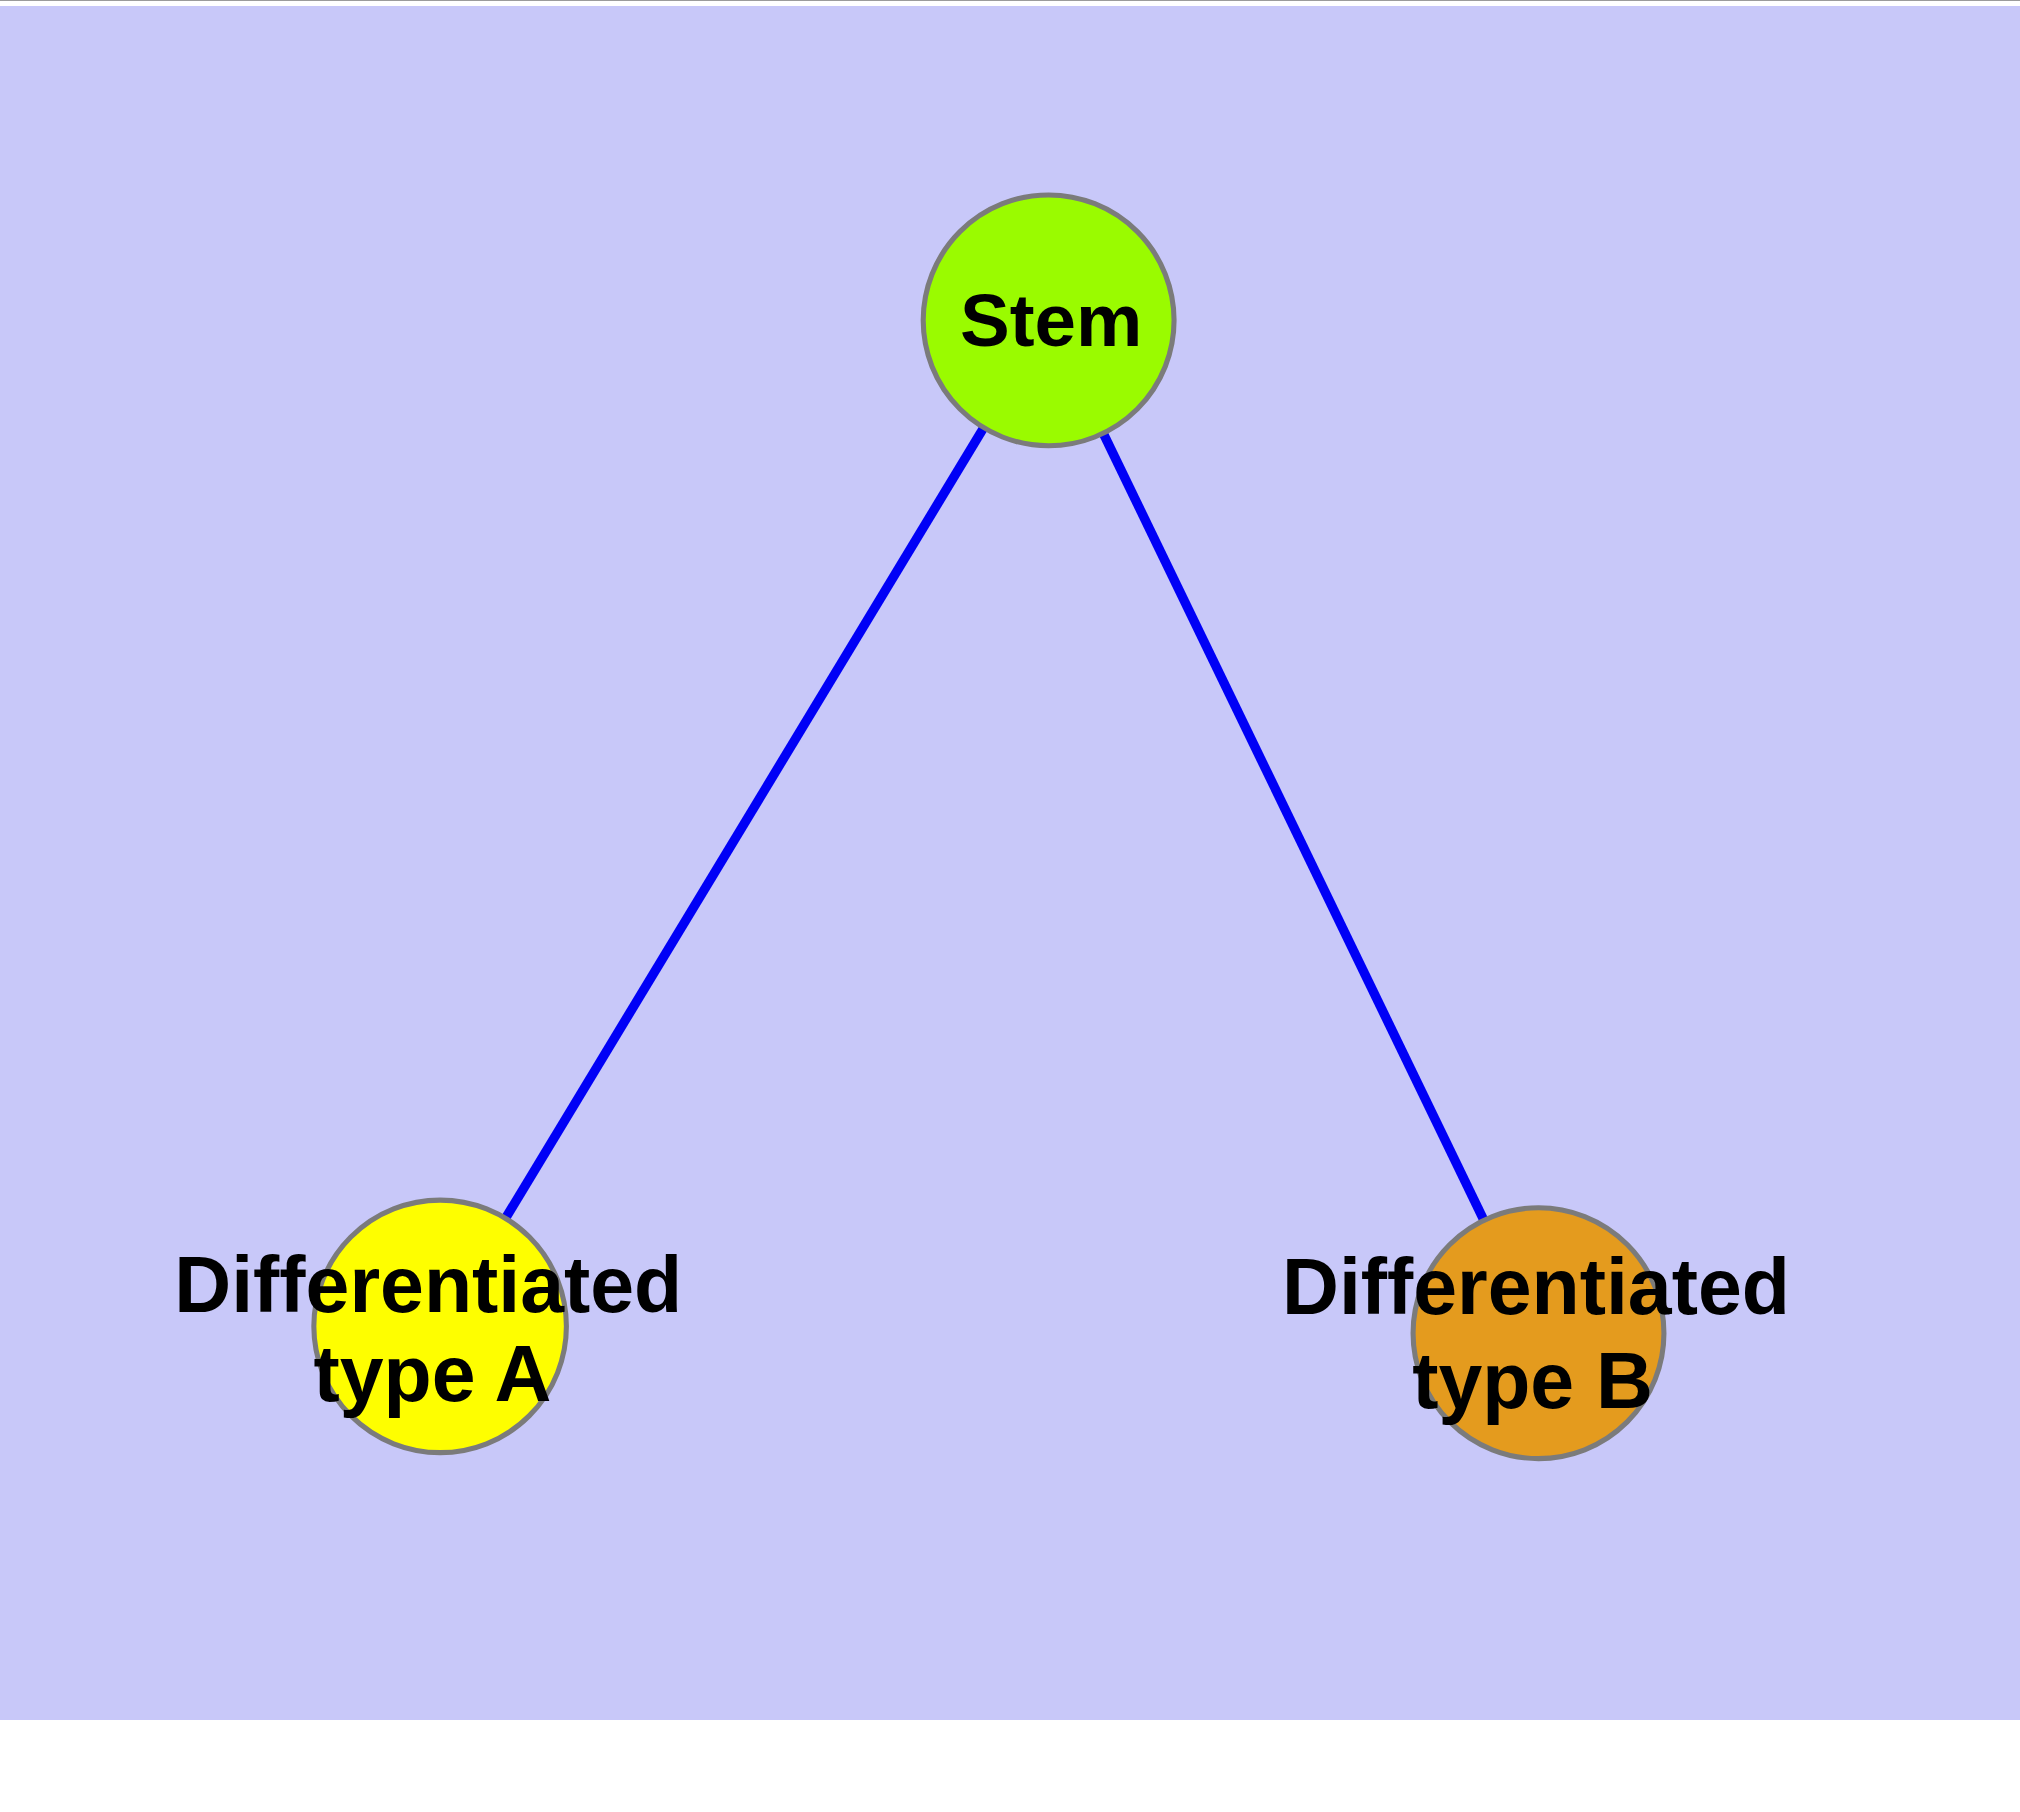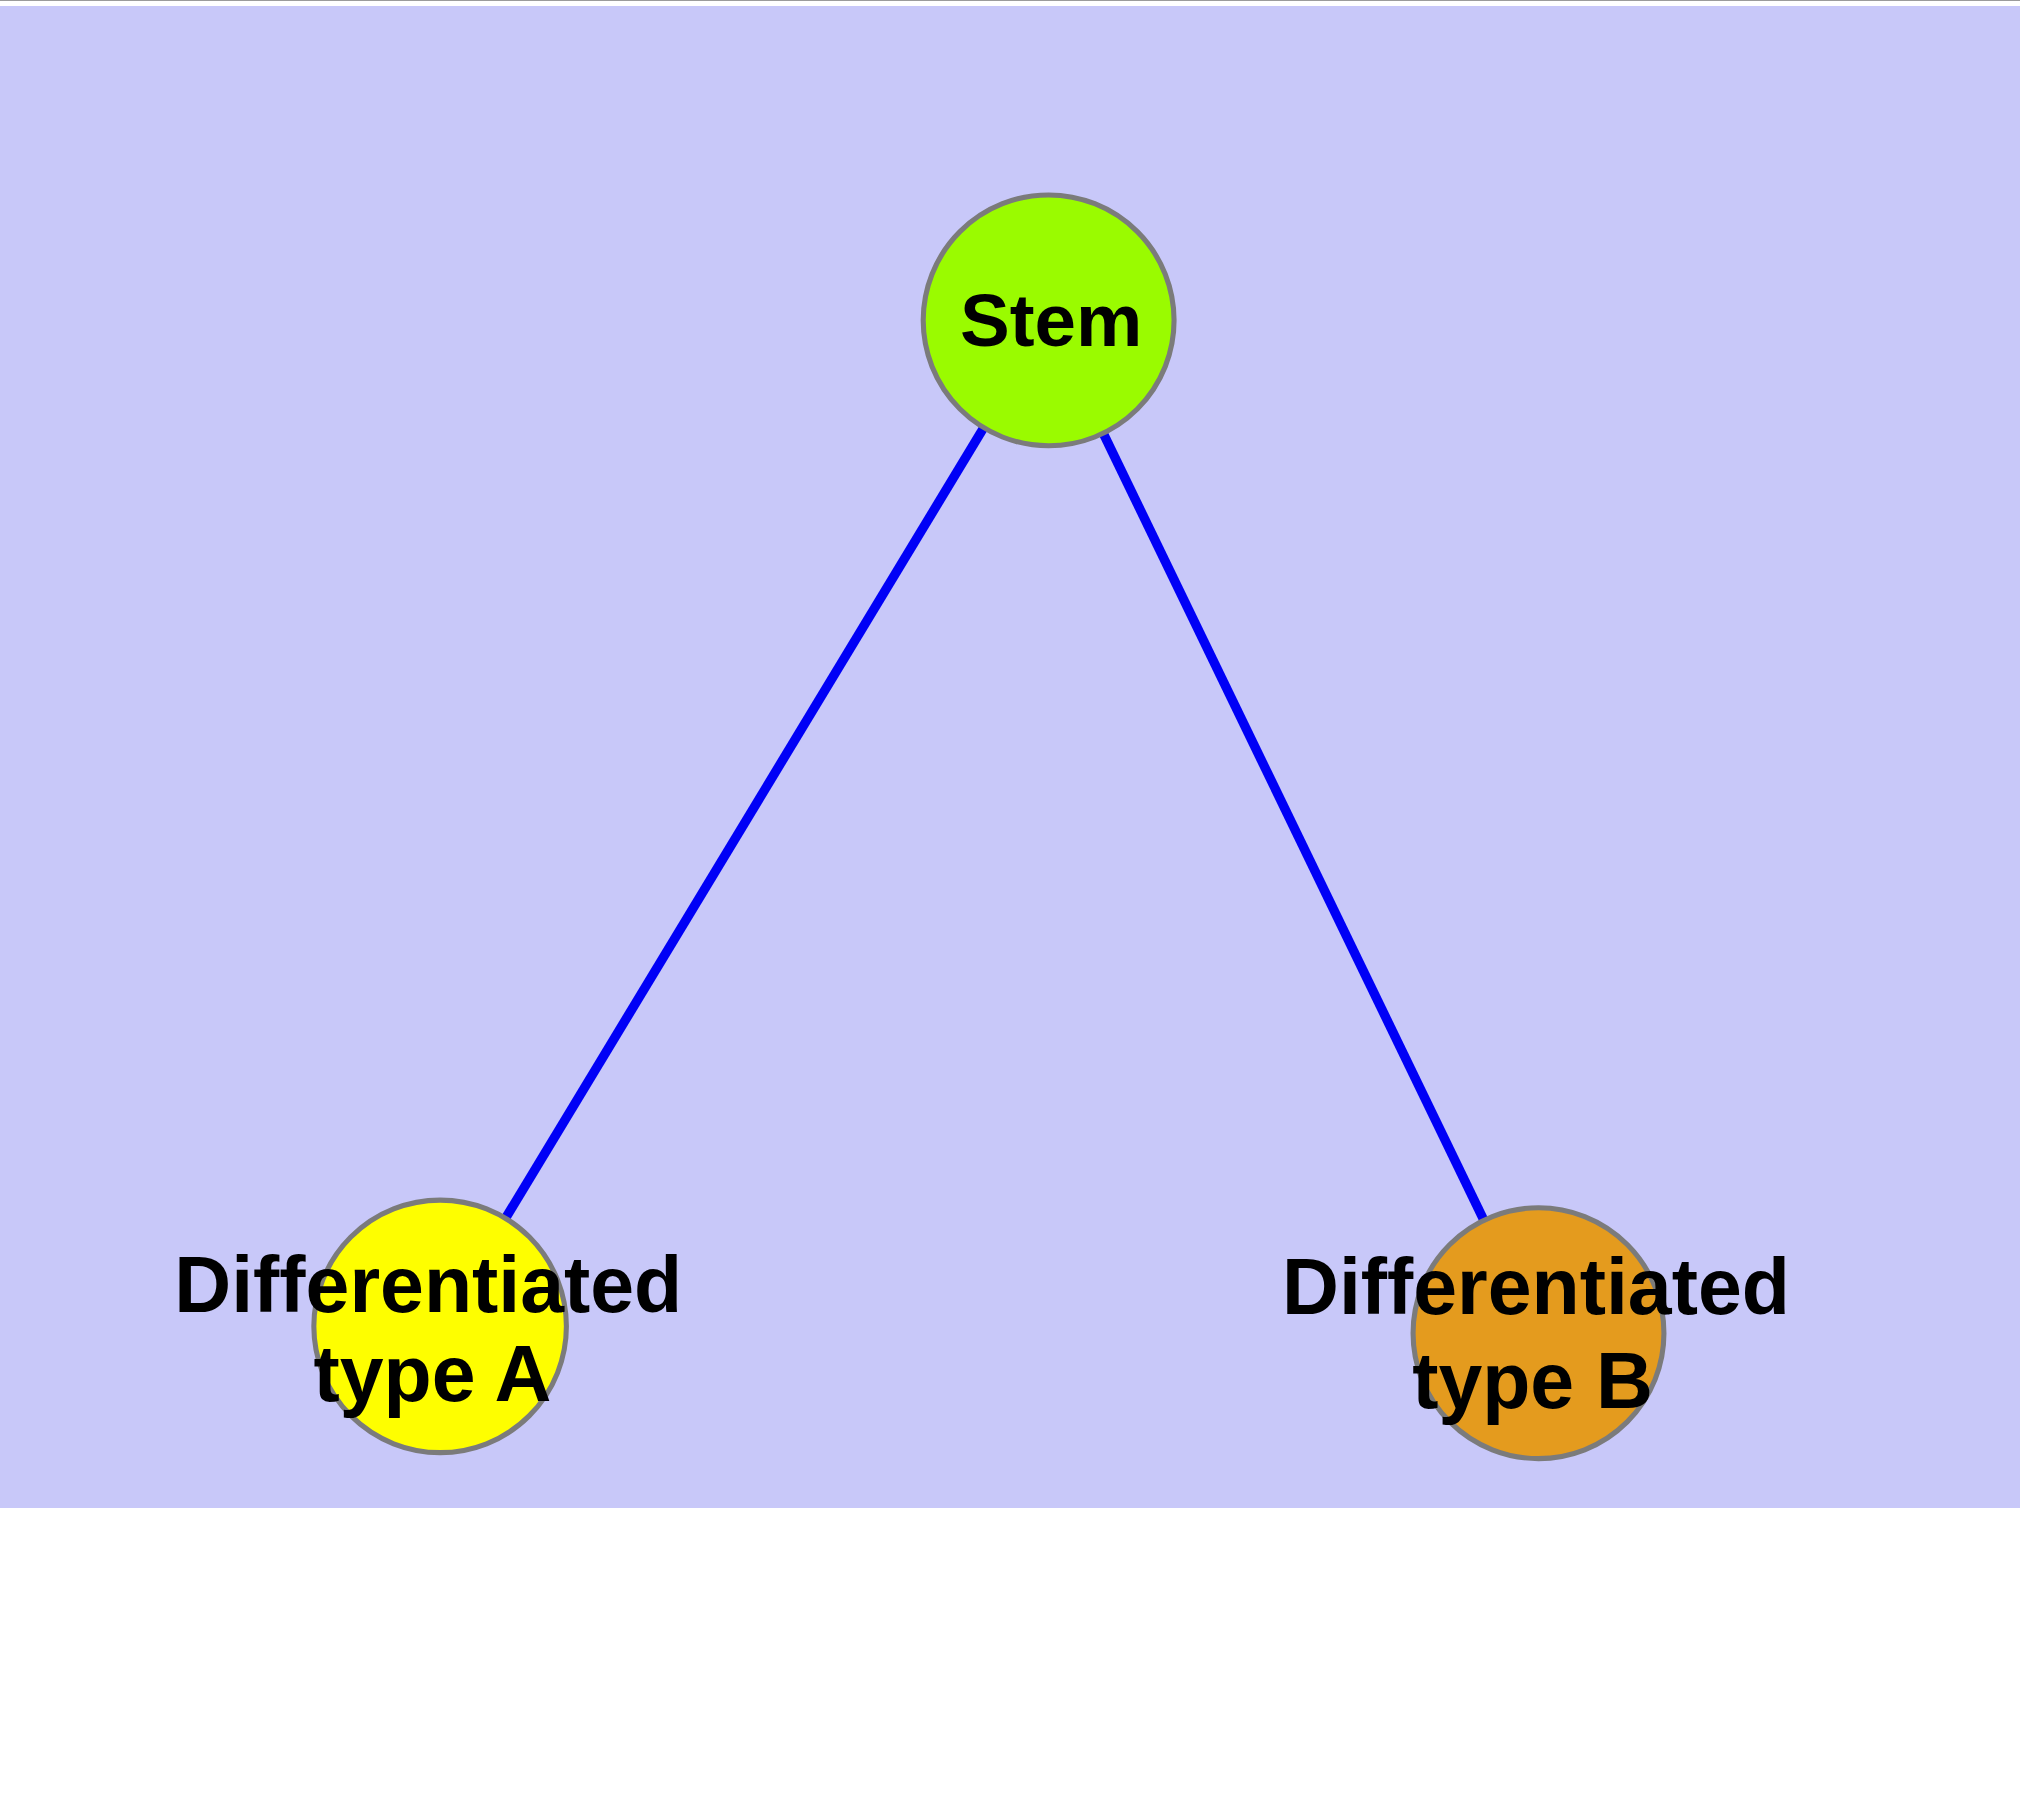--- a/index.html
+++ b/index.html
@@ -3,21 +3,21 @@
 <meta charset="utf-8">
 <style>
   html, body {
     margin: 0;
     padding: 0;
     background: #ffffff;
   }
   .screen {
     position: relative;
     width: 2021px;
-    height: 1508px;
+    height: 1720px;
     overflow: hidden;
     font-family: "Liberation Sans", sans-serif;
   }
   .plot-bg {
     position: absolute;
     inset: 0;
   }
   .top-strip {
     position: absolute;
     top: 0;

